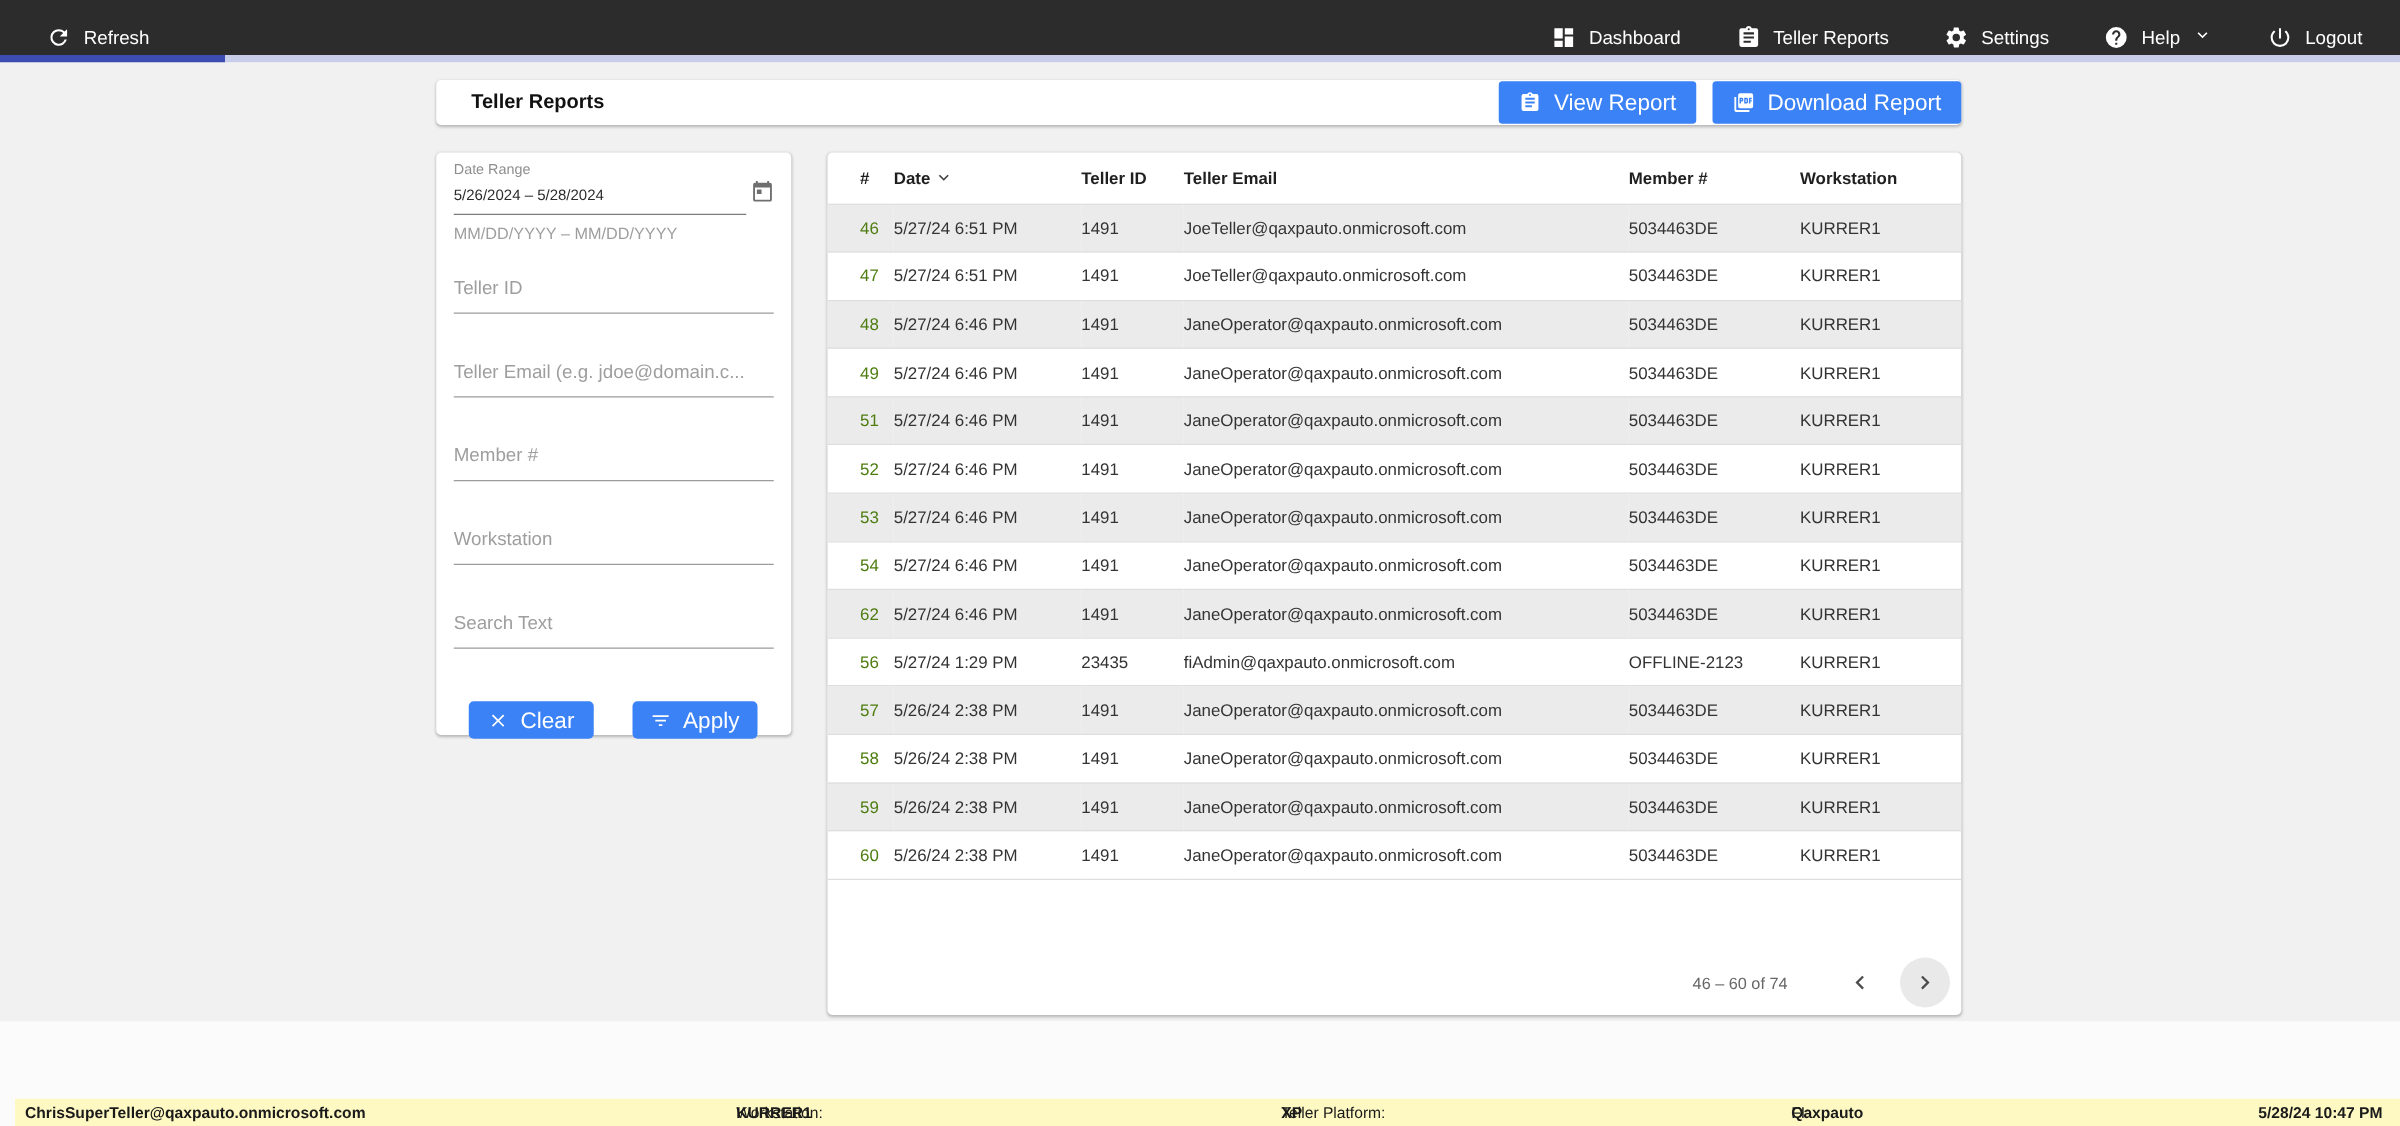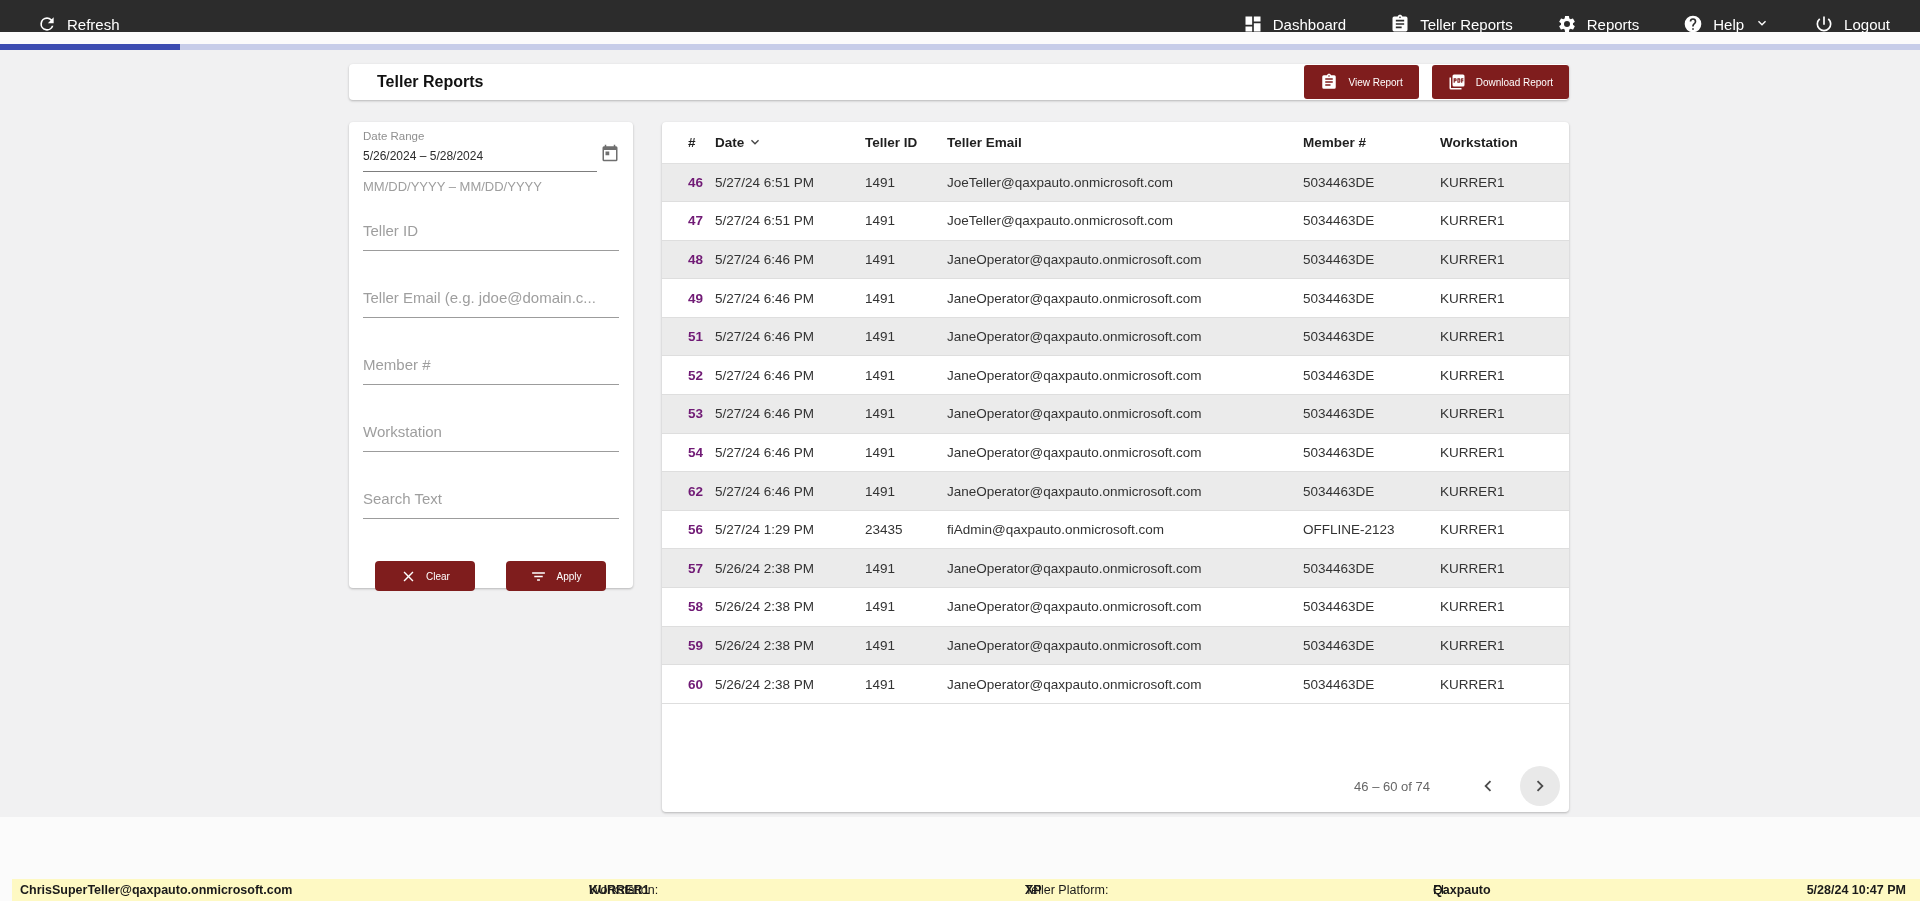--- a/index.html
+++ b/index.html
@@ -1,40 +1,40 @@
 <!DOCTYPE html>
 <html><head>
 <meta charset="utf-8">
 <style>
   * { margin:0; padding:0; box-sizing:border-box; }
   html,body { width:1920px; height:901px; font-family:"Liberation Sans", sans-serif; background:#fbfbfb; overflow:hidden; }
   body { position:relative; }
 
   
-  .topbar { position:absolute; top:0; left:0; width:1920px; height:32px; background:#2c2c2c;
+  .topbar { position:absolute; top:0; left:0; width:1920px; height:44px; background:#2c2c2c;
             display:flex; align-items:center; padding:16px 30px 0 37px; color:#fff; }
   .tb-item { display:flex; align-items:center; gap:10px; font-size:15px; cursor:pointer; white-space:nowrap; }
   .tb-item svg { width:20px; height:20px; fill:#fff; }
   .tb-right { margin-left:auto; display:flex; align-items:center; gap:44px; }
   .tb-chev svg { width:16px; height:16px; }
 
   
   .progress { position:absolute; top:44px; left:0; width:1920px; height:6px; background:#c7cde9; }
   .progress-fill { height:6px; background:#3c4cb1; width:180px; }
 
   .bg-upper { position:absolute; top:50px; left:0; width:1920px; height:767px; background:#f1f1f2; }
 
   
   .card { position:absolute; background:#fff; border-radius:4px;
           box-shadow:0 1px 3px rgba(0,0,0,.14), 0 1px 2px rgba(0,0,0,.12); }
   .title-card { left:349px; top:64px; width:1220px; height:36px; display:flex; align-items:center; padding-left:28px; }
   .page-title { font-size:16px; font-weight:bold; color:#111; }
   .title-actions { margin-left:auto; display:flex; gap:13px; height:36px; align-items:center; }
   .btn-blue { display:flex; align-items:center; gap:10px; height:34px; padding:0 16px; border:none; border-radius:3px;
-              background:#7f1d1d; color:#fff; font-size:10px; font-family:"Liberation Sans", sans-serif; cursor:pointer;text-align:center; }
+              background:#3b82f6; color:#fff; font-size:18px; font-family:"Liberation Sans", sans-serif; cursor:pointer;text-align:center; }
   .btn-blue svg { width:18px; height:18px; fill:#fff; }
 
   
   .filter-card { left:349px; top:122px; width:284px; height:466px; padding:8px 14px 0 14px; }
   .fld-label { font-size:11.5px; color:#8f8f8f; }
   .date-row { display:flex; align-items:flex-end; margin-top:2px; }
   .date-row input { flex:1; border:none; border-bottom:1px solid #7d7d7d; background:transparent;
                     font-size:12px; color:#2b2b2b; padding:2px 0 8px 0; font-family:"Liberation Sans", sans-serif; outline:none; }
   .cal-btn { border:none; background:none; cursor:pointer; padding:0 0 7px 4px; }
   .cal-btn svg { width:18px; height:18px; fill:#6f6f6f; }
@@ -48,21 +48,21 @@
   .btn-sm svg { width:17px; height:17px; }
 
   
   .table-card { left:662px; top:122px; width:907px; height:690px; }
   table.report { width:907px; border-collapse:collapse; table-layout:fixed; }
   col.c1{width:53px;} col.c2{width:150px;} col.c3{width:82px;} col.c4{width:356px;} col.c5{width:137px;} col.c6{width:129px;}
   .report th { height:41px; text-align:left; font-size:13.5px; font-weight:bold; color:#1f1f1f;
                border-bottom:1px solid #e0e0e0; vertical-align:middle; }
   .report th:first-child, .report td:first-child { padding-left:26px; }
   .report td { height:38.6px; font-size:13.5px; color:#333; vertical-align:middle; border-bottom:1px solid #dedede; }
-  .report td:first-child { font-weight:bold; color:#701a75; }
+  .report td:first-child { font-weight:normal; color:#4d7c0f; }
   .report tbody tr:nth-child(odd) { background:#ebebeb; }
   .sort-ic { width:16px; height:16px; fill:#444; vertical-align:-3px; margin-left:3px; }
 
   .pagination { position:absolute; right:9px; bottom:6px; display:flex; align-items:center; }
   .pag-label { font-size:13px; color:#666; margin-right:38px; }
   .pag-btn { border:none; background:none; width:40px; height:40px; display:flex; align-items:center; justify-content:center; cursor:pointer; }
   .pag-btn svg { width:22px; height:22px; fill:#4c4c4c; }
   .pag-next { background:#e9e9e9; border-radius:50%; margin-left:12px; }
 
   
@@ -94,21 +94,21 @@
     <div class="tb-item">
       <svg viewBox="0 0 24 24">
           <path d="M19 3h-4.18C14.4 1.84 13.3 1 12 1s-2.4.84-2.82 2H5a2 2 0 0 0-2 2v14a2 2 0 0 0 2 2h14a2 2 0 0 0 2-2V5a2 2 0 0 0-2-2zm-7 0a1 1 0 1 1 0 2 1 1 0 0 1 0-2zm2 14H7v-2h7v2zm3-4H7v-2h10v2zm0-4H7V7h10v2z"></path>
         </svg>
       <span>Teller Reports</span>
     </div>
     <div class="tb-item">
       <svg viewBox="0 0 24 24">
           <path d="M19.14 12.94c.04-.3.06-.61.06-.94 0-.32-.02-.64-.07-.94l2.03-1.58a.49.49 0 0 0 .12-.61l-1.92-3.32a.49.49 0 0 0-.59-.22l-2.39.96c-.5-.38-1.03-.7-1.62-.94l-.36-2.54a.48.48 0 0 0-.48-.41h-3.84c-.24 0-.43.17-.47.41L9.25 5.35c-.59.24-1.13.57-1.62.94l-2.39-.96a.49.49 0 0 0-.59.22L2.74 8.87c-.12.21-.08.47.12.61l2.03 1.58c-.05.3-.09.63-.09.94s.02.64.07.94l-2.03 1.58a.49.49 0 0 0-.12.61l1.92 3.32c.12.22.37.29.59.22l2.39-.96c.5.38 1.03.7 1.62.94l.36 2.54c.05.24.24.41.48.41h3.84c.24 0 .44-.17.47-.41l.36-2.54c.59-.24 1.13-.56 1.62-.94l2.39.96c.22.08.47 0 .59-.22l1.92-3.32a.49.49 0 0 0-.12-.61l-2.01-1.58zM12 15.6a3.6 3.6 0 1 1 0-7.2 3.6 3.6 0 0 1 0 7.2z"></path>
         </svg>
-      <span>Reports</span>
+      <span>Settings</span>
     </div>
     <div class="tb-item">
       <svg viewBox="0 0 24 24">
           <path d="M12 2a10 10 0 1 0 0 20 10 10 0 0 0 0-20zm1 17h-2v-2h2v2zm2.07-7.75-.9.92C13.45 12.9 13 13.5 13 15h-2v-.5c0-1.1.45-2.1 1.17-2.83l1.24-1.26c.37-.36.59-.86.59-1.41a2 2 0 1 0-4 0H8a4 4 0 1 1 8 0c0 .88-.36 1.68-.93 2.25z"></path>
         </svg>
       <span>Help</span>
       <span class="tb-chev"><svg viewBox="0 0 24 24" fill="#fff">
             <path d="M7.41 8.59 12 13.17l4.59-4.58L18 10l-6 6-6-6z"></path>
           </svg></span>
     </div>

